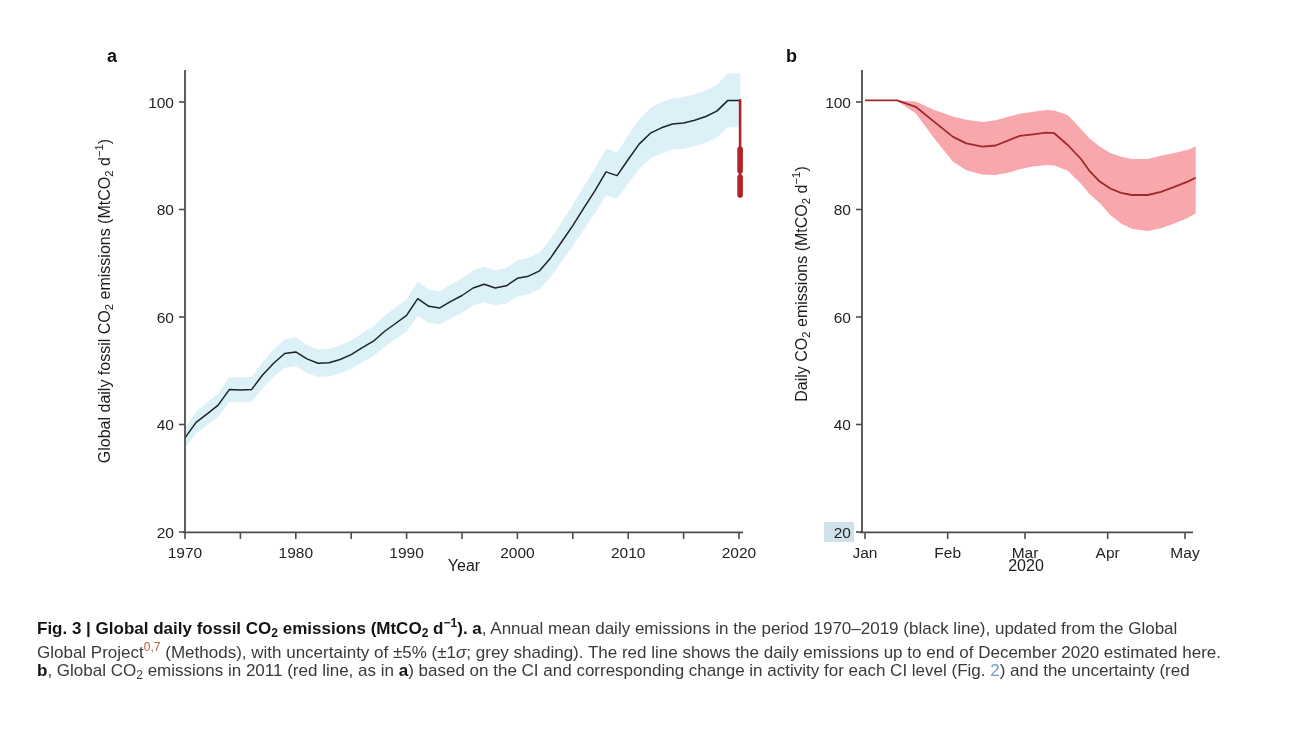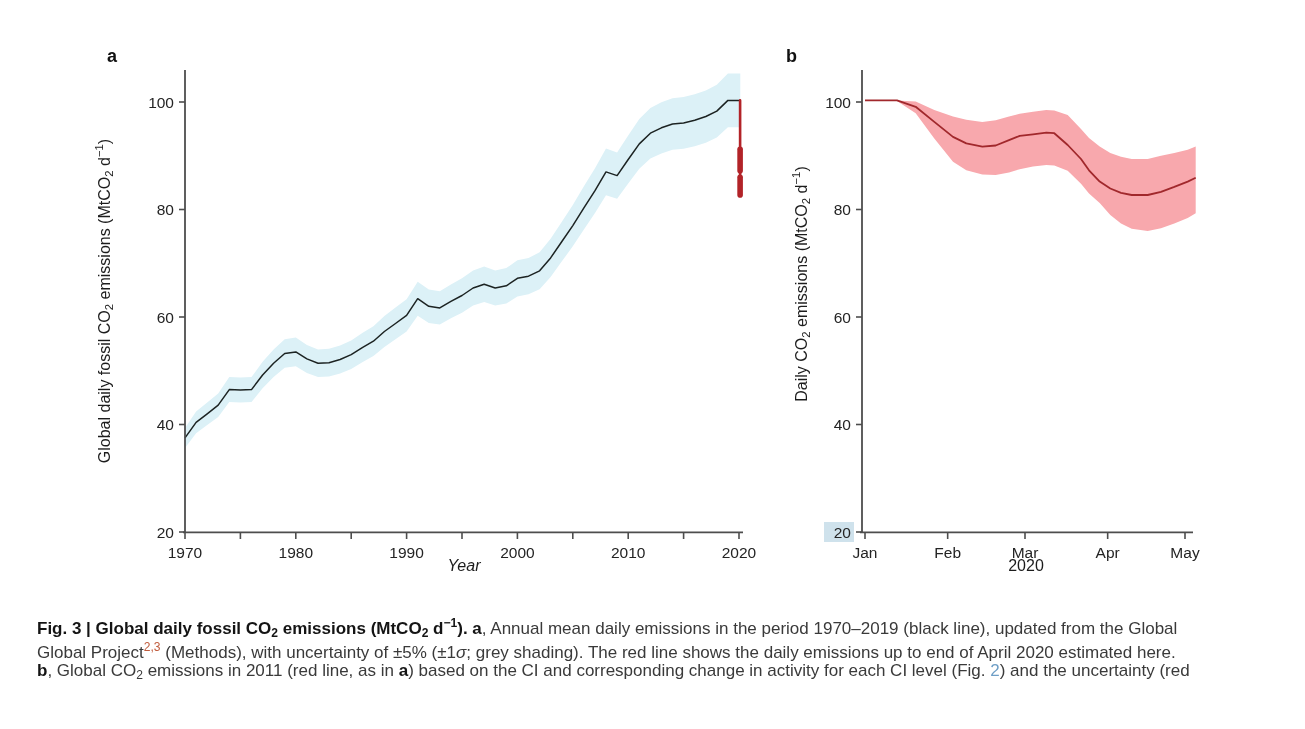--- a/index.html
+++ b/index.html
@@ -96,20 +96,20 @@
     <path d="M1185,532.3L1185,539" stroke="#4d4d4d" stroke-width="1.6"></path>
     <text x="1185" y="558" text-anchor="middle" font-size="15.5" fill="#242424" font-family="&quot;Liberation Sans&quot;,sans-serif">May</text>
   </svg>
 
 <div class="panel-letter" style="left:107px;top:46px;">a</div>
 <div class="panel-letter" style="left:786px;top:46px;">b</div>
 
 <div class="axis-title rot" style="left:104px;top:301px;"><span class="">Global daily fossil CO</span><span class="sub">2</span><span class=""> emissions (MtCO</span><span class="sub">2</span><span class=""> d</span><span class="sup">−1</span><span class="">)</span></div>
 <div class="axis-title rot" style="left:801px;top:284px;"><span class="">Daily CO</span><span class="sub">2</span><span class=""> emissions (MtCO</span><span class="sub">2</span><span class=""> d</span><span class="sup">−1</span><span class="">)</span></div>
 
-<div class="axis-title hcenter" style="left:464px;top:557px;font-style:italic;">Year</div>
+<div class="axis-title hcenter" style="left:464px;top:557px;">Year</div>
 <div class="axis-title hcenter" style="left:1026px;top:557px;">2020</div>
 
 <div id="caption">
   <div class="cap-line"><span class="b">Fig. 3 | Global daily fossil CO</span><span class="b sub">2</span><span class="b"> emissions (MtCO</span><span class="b sub">2</span><span class="b"> d</span><span class="b sup">−1</span><span class="b">). </span><span class="b">a</span><span class="">, Annual mean daily emissions in the period 1970–2019 (black line), updated from the Global</span></div>
-  <div class="cap-line"><span class="">Global Project</span><span class="sup ref">2,3</span><span class=""> (Methods), with uncertainty of ±5% (±1</span><span class="i">σ</span><span class="">; grey shading). The red line shows the daily emissions up to end of April 2020 estimated here.</span></div>
+  <div class="cap-line"><span class="">Global Project</span><span class="sup ref">0,7</span><span class=""> (Methods), with uncertainty of ±5% (±1</span><span class="i">σ</span><span class="">; grey shading). The red line shows the daily emissions up to end of December 2020 estimated here.</span></div>
   <div class="cap-line"><span class="b">b</span><span class="">, Global CO</span><span class="sub">2</span><span class=""> emissions in 2011 (red line, as in </span><span class="b">a</span><span class="">) based on the CI and corresponding change in activity for each CI level (Fig. </span><span class="link">2</span><span class="">) and the uncertainty (red</span></div>
 </div>
 
 </body></html>

